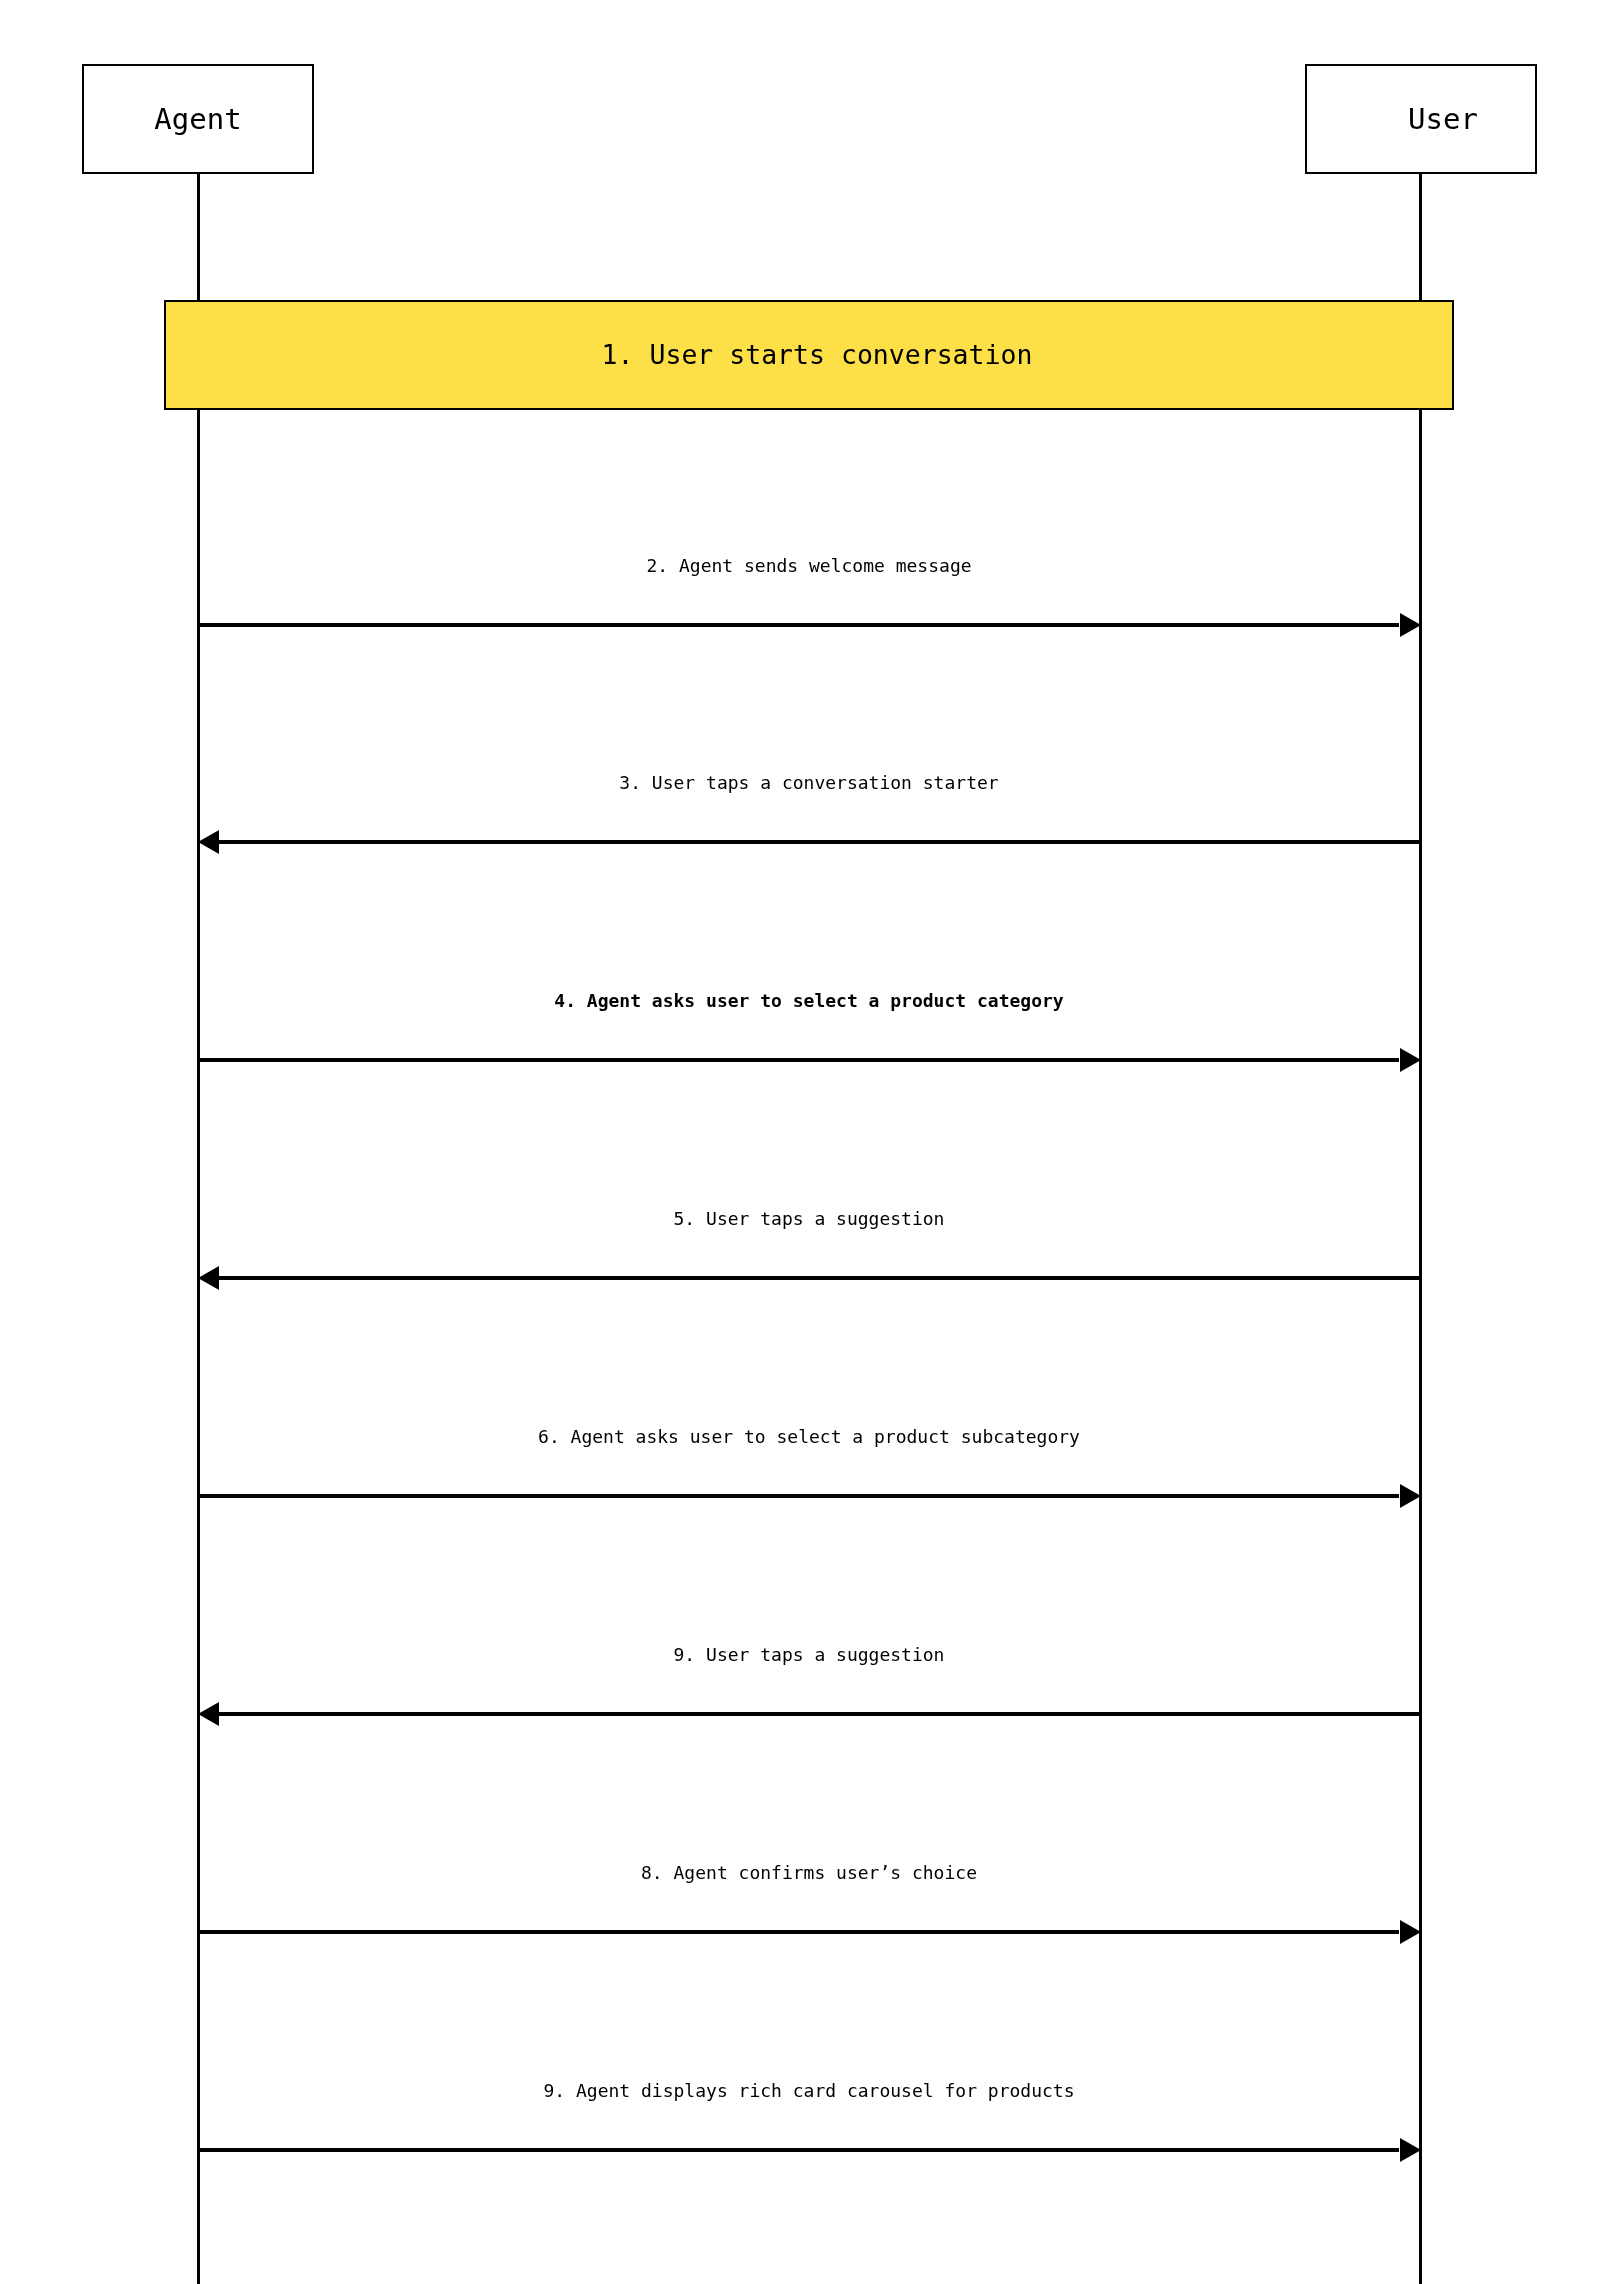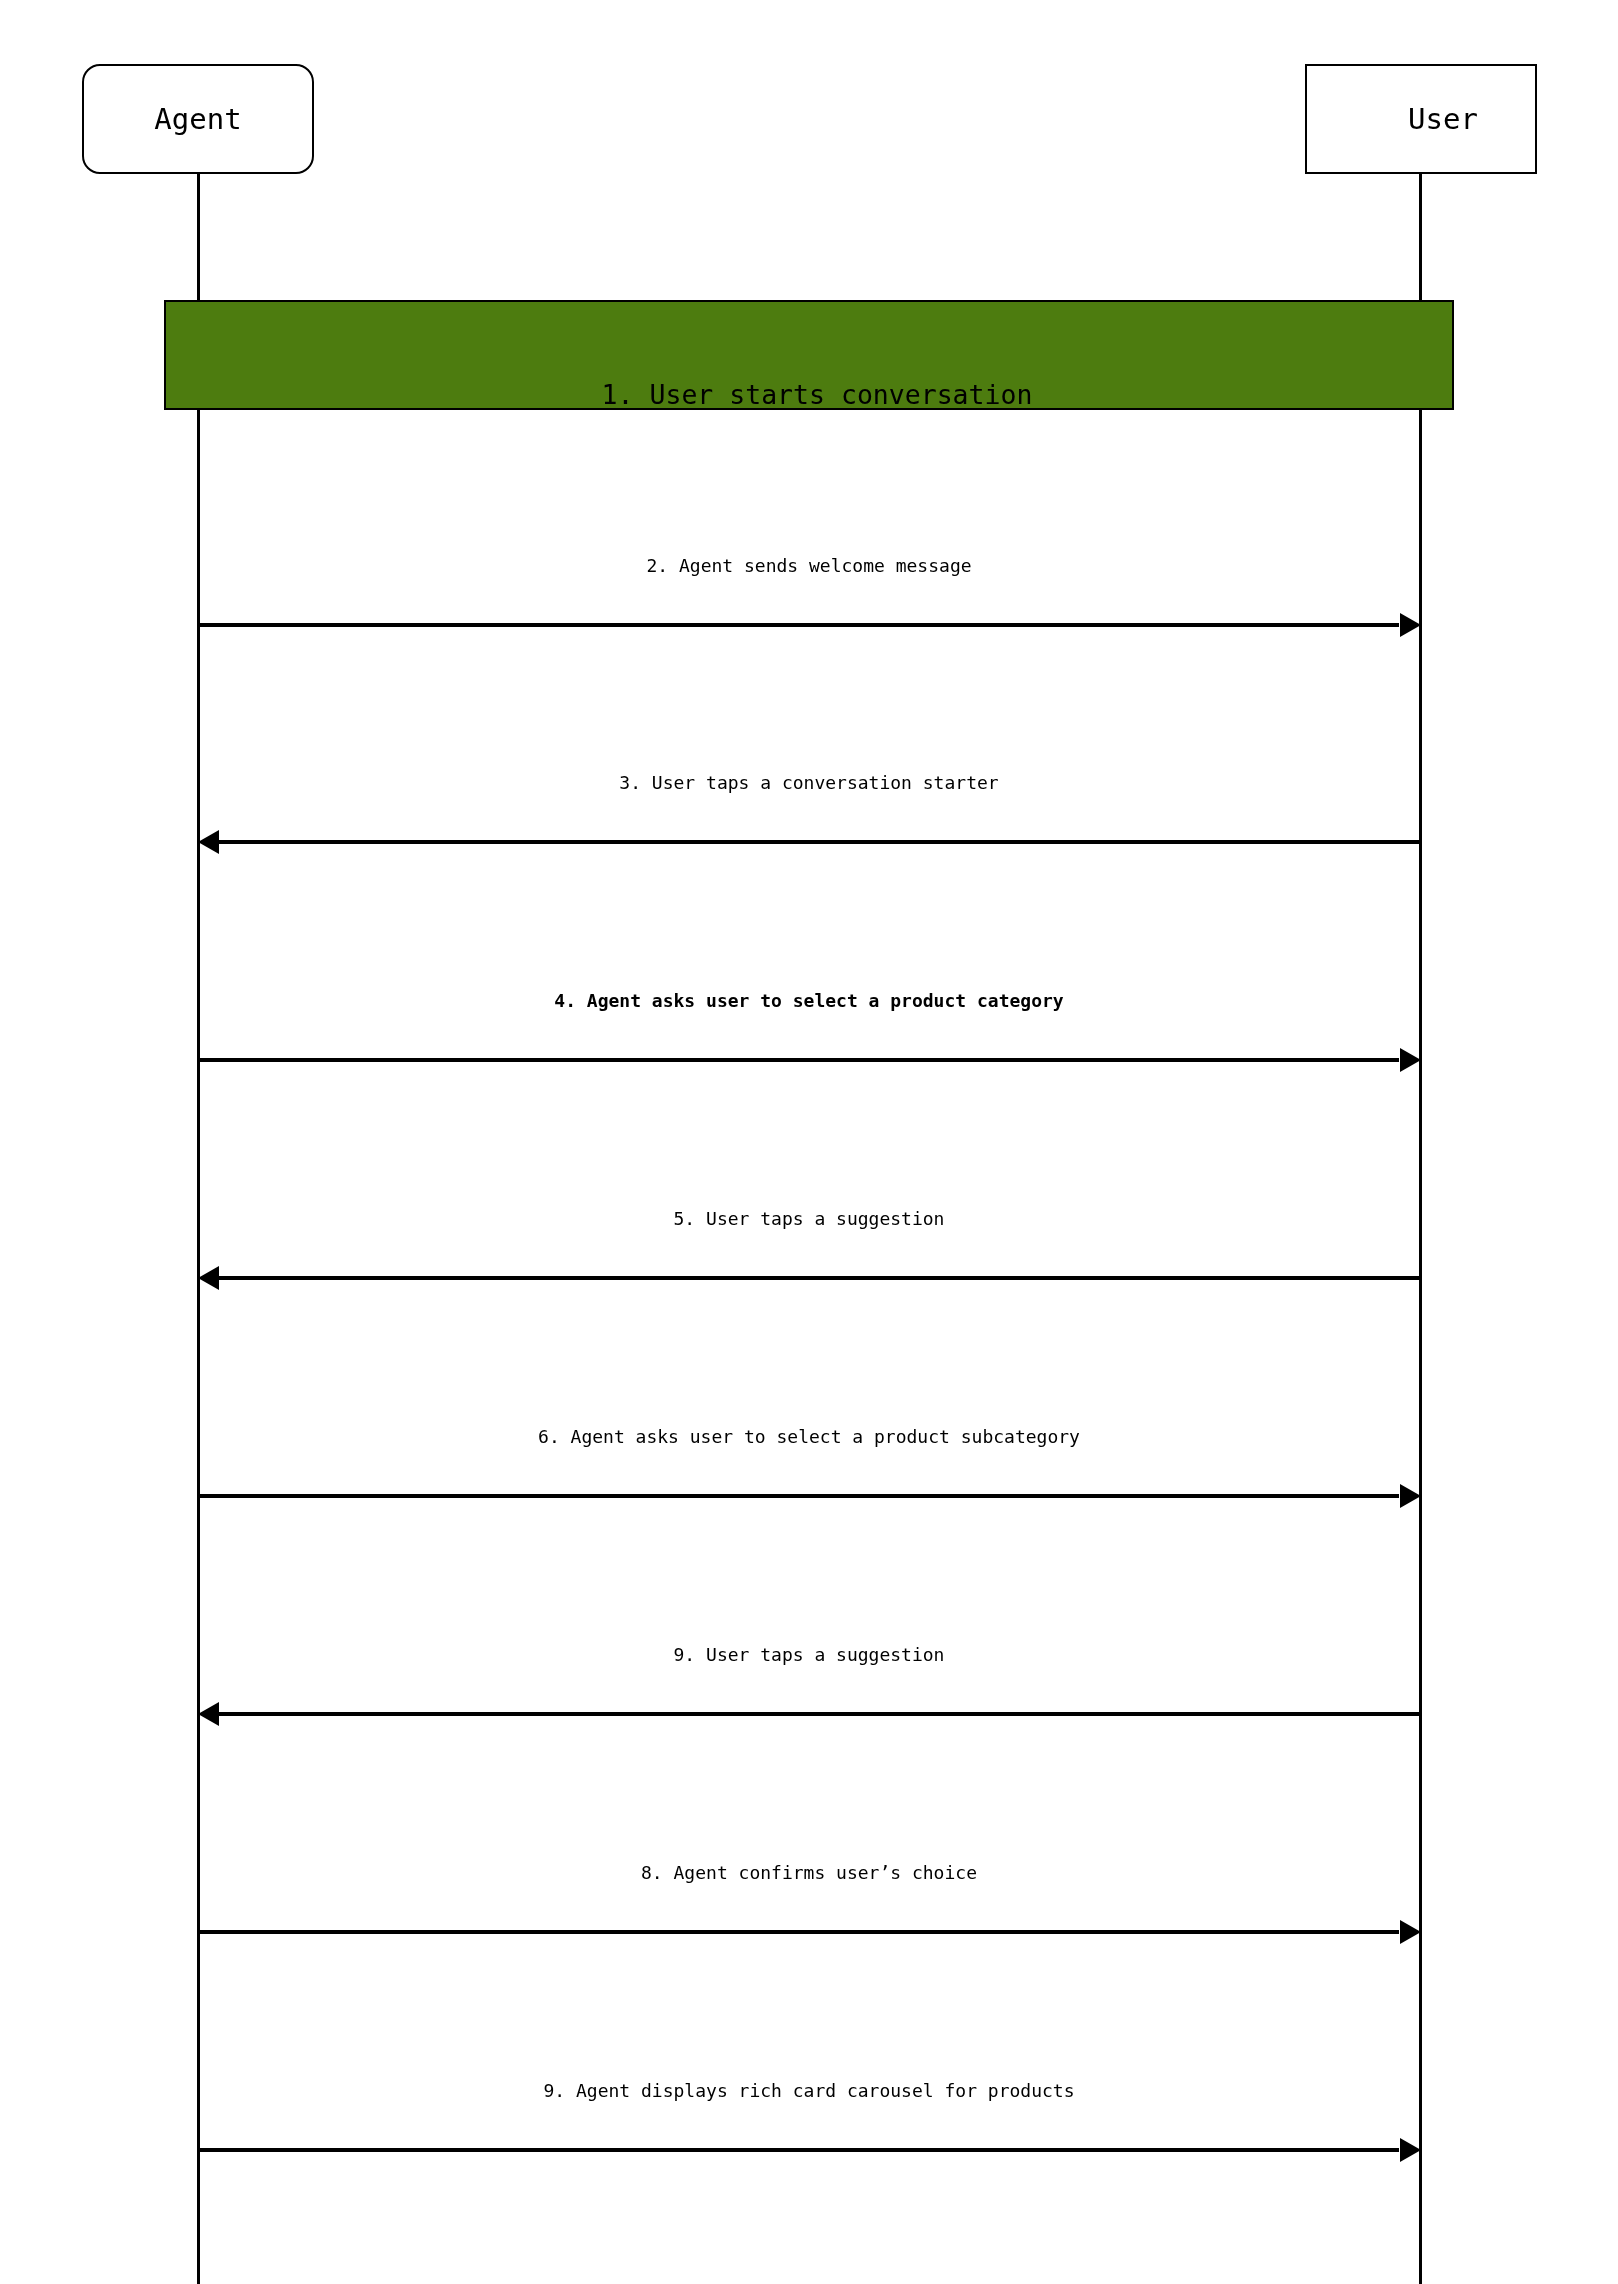--- a/index.html
+++ b/index.html
@@ -42,23 +42,23 @@
     width: 2.7px;
     background: #000000;
     z-index: 1;
   }
 
   
   .span-box {
     position: absolute;
     box-sizing: border-box;
     border: 2.7px solid #000000;
-    background: #4d7c0f;
+    background: #fde047;
     display: flex;
-    align-items: flex-end;
+    align-items: center;
     justify-content: center;
     z-index: 4;
     padding-left: 16px;
   }
   .span-box-label {
     font-size: 26.5px;
     line-height: 1;
     color: #000000;
     white-space: nowrap;
   }
@@ -94,21 +94,21 @@
     border-bottom: 12px solid transparent;
     border-right: 21px solid #000000;
   }
 </style>
 </head>
 <body>
 
 <div id="canvas">
     <div class="lifeline" style="left: 197px; top: 174px; height: 3070px;"></div>
     <div class="lifeline" style="left: 1419px; top: 174px; height: 3070px;"></div>
-    <div class="participant-box" style="left: 82px; top: 64px; width: 232px; height: 110px; border-radius: 18px;">
+    <div class="participant-box" style="left: 82px; top: 64px; width: 232px; height: 110px;">
       <span class="participant-label">Agent</span>
     </div>
     <div class="participant-box" style="left: 1305px; top: 64px; width: 232px; height: 110px; padding-left: 44px;">
       <span class="participant-label">User</span>
     </div>
     <div class="span-box" style="left: 164px; top: 300px; width: 1290px; height: 110px;">
       <span class="span-box-label">1. User starts conversation</span>
     </div>
     <div class="msg-line" style="left: 198px; top: 623px; width: 1201px;"></div>
     <div class="arrowhead right" style="left: 1400px; top: 613px;"></div>

